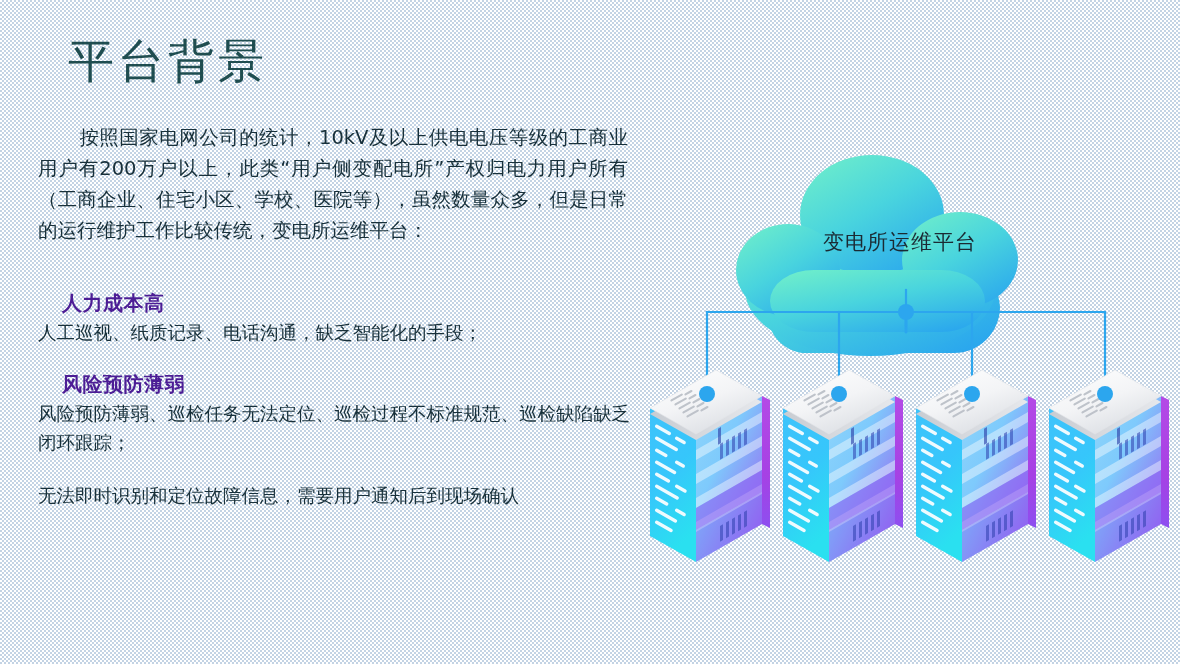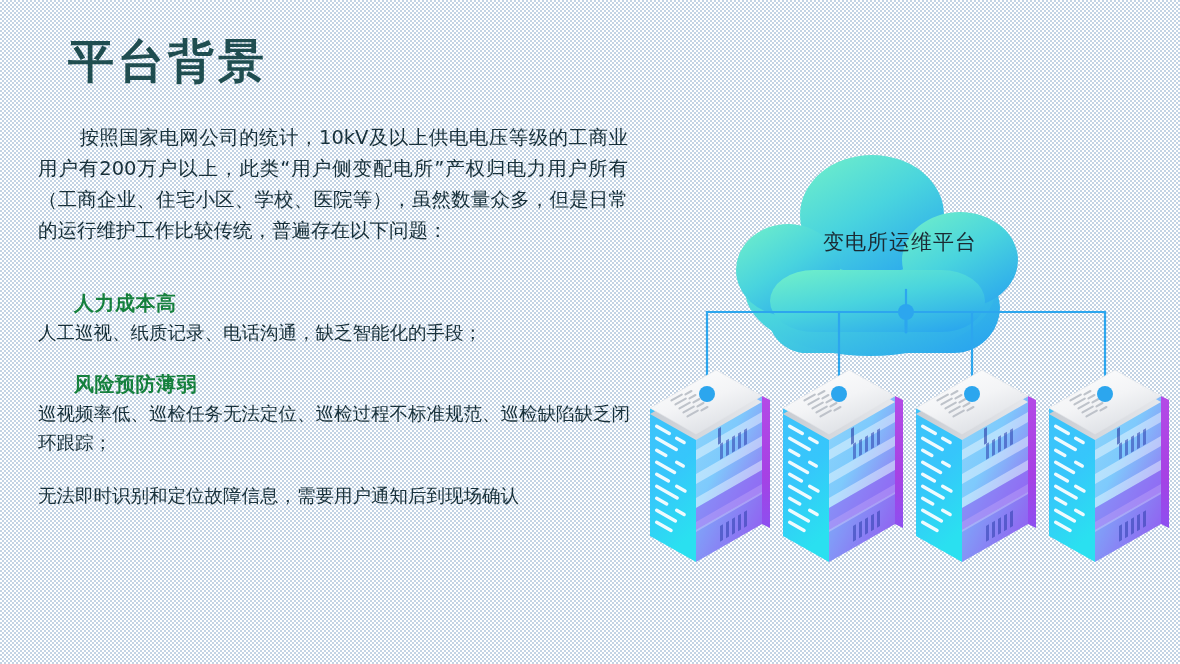--- a/index.html
+++ b/index.html
@@ -12,37 +12,37 @@
       linear-gradient(45deg,#c3d3e4 25%,transparent 25%,transparent 75%,#c3d3e4 75%);
     background-size:4px 4px;
     background-position:0 0,2px 2px;
     position:relative;
   }
   .slide{position:absolute;inset:0;}
 
   
   .page-title{
     position:absolute;left:68px;top:38px;
-    font-size:46px;font-weight:700;letter-spacing:4px;
+    font-size:46px;font-weight:400;letter-spacing:4px;
     color:#1f4d50;line-height:1;
     font-family:"DejaVu Sans","Liberation Sans",sans-serif;
   }
   .intro{
     position:absolute;left:38px;top:122px;width:590px;
     font-size:19.5px;line-height:31px;color:#18303a;
     text-align:justify;text-justify:inter-ideograph;
     font-family:"DejaVu Sans","Liberation Sans",sans-serif;
   }
   .intro .ind{display:inline-block;width:2.1em;}
 
   .blocks{position:absolute;left:38px;top:288px;width:600px;}
   .blk{margin-bottom:2px;}
   .blk-head{
-    font-size:20px;font-weight:700;color:#15803d;
-    padding-left:36px;line-height:30px;letter-spacing:.5px;
+    font-size:20px;font-weight:700;color:#4c1d95;
+    padding-left:24px;line-height:30px;letter-spacing:.5px;
     font-family:"DejaVu Sans","Liberation Sans",sans-serif;
   }
   .blk-body{
     font-size:18.5px;line-height:29px;color:#18303a;
     font-family:"DejaVu Sans","Liberation Sans",sans-serif;
     border-radius:11px;
   }
   .sp-1{height:20px;}
   .sp-2{height:22px;}
   .sp-3{height:26px;}
@@ -57,33 +57,33 @@
     font-family:"DejaVu Sans","Liberation Sans",sans-serif;
   }
 </style>
 </head>
 <body>
 
 <div class="slide">
 
   <div class="page-title">平台背景</div>
 
-  <div class="intro"><span class="ind"></span><span>按照国家电网公司的统计，10kV及以上供电电压等级的工商业用户有200万户以上，此类“用户侧变配电所”产权归电力用户所有（工商企业、住宅小区、学校、医院等），虽然数量众多，但是日常的运行维护工作比较传统，普遍存在以下问题：</span></div>
+  <div class="intro"><span class="ind"></span><span>按照国家电网公司的统计，10kV及以上供电电压等级的工商业用户有200万户以上，此类“用户侧变配电所”产权归电力用户所有（工商企业、住宅小区、学校、医院等），虽然数量众多，但是日常的运行维护工作比较传统，变电所运维平台：</span></div>
 
   <div class="blocks">
 
     <div class="blk">
       <div class="blk-head">人力成本高</div>
       <div class="blk-body">人工巡视、纸质记录、电话沟通，缺乏智能化的手段；</div>
     </div>
     <div class="sp-1"></div>
 
     <div class="blk">
       <div class="blk-head">风险预防薄弱</div>
-      <div class="blk-body">巡视频率低、巡检任务无法定位、巡检过程不标准规范、巡检缺陷缺乏闭环跟踪；</div>
+      <div class="blk-body">风险预防薄弱、巡检任务无法定位、巡检过程不标准规范、巡检缺陷缺乏闭环跟踪；</div>
     </div>
     <div class="sp-2"></div>
 
     <div class="blk">
       <div class="blk-body">无法即时识别和定位故障信息，需要用户通知后到现场确认</div>
     </div>
     <div class="sp-3"></div>
 
 
   </div>

